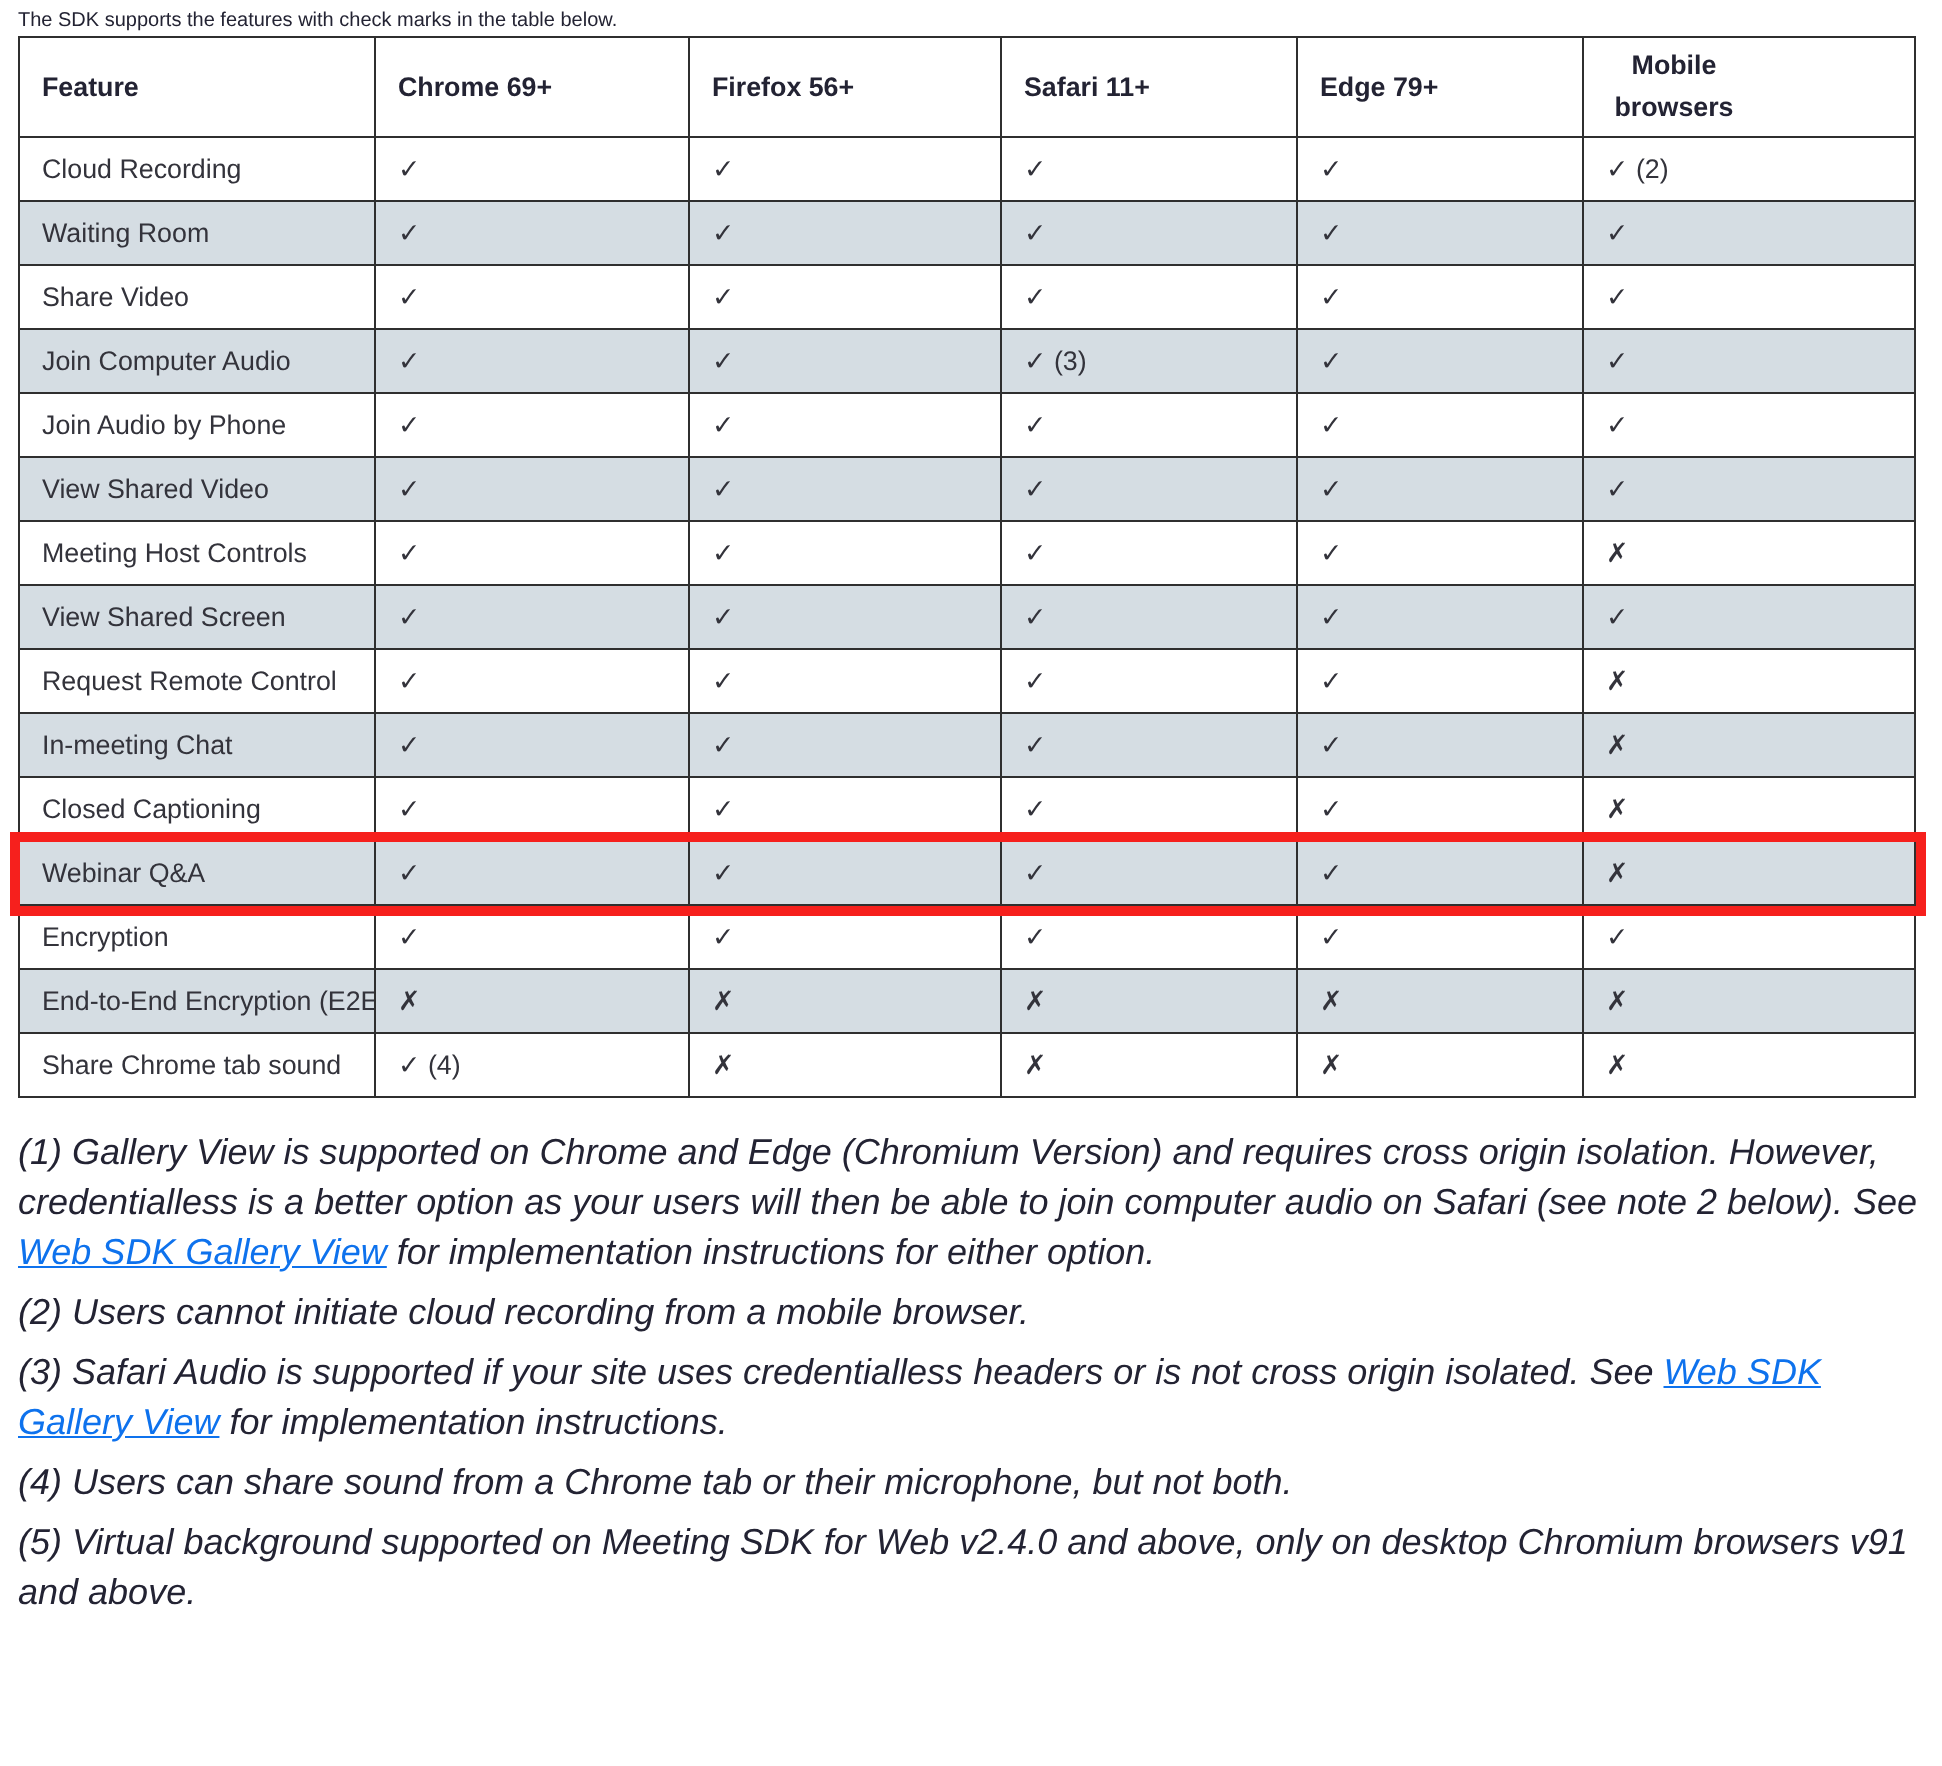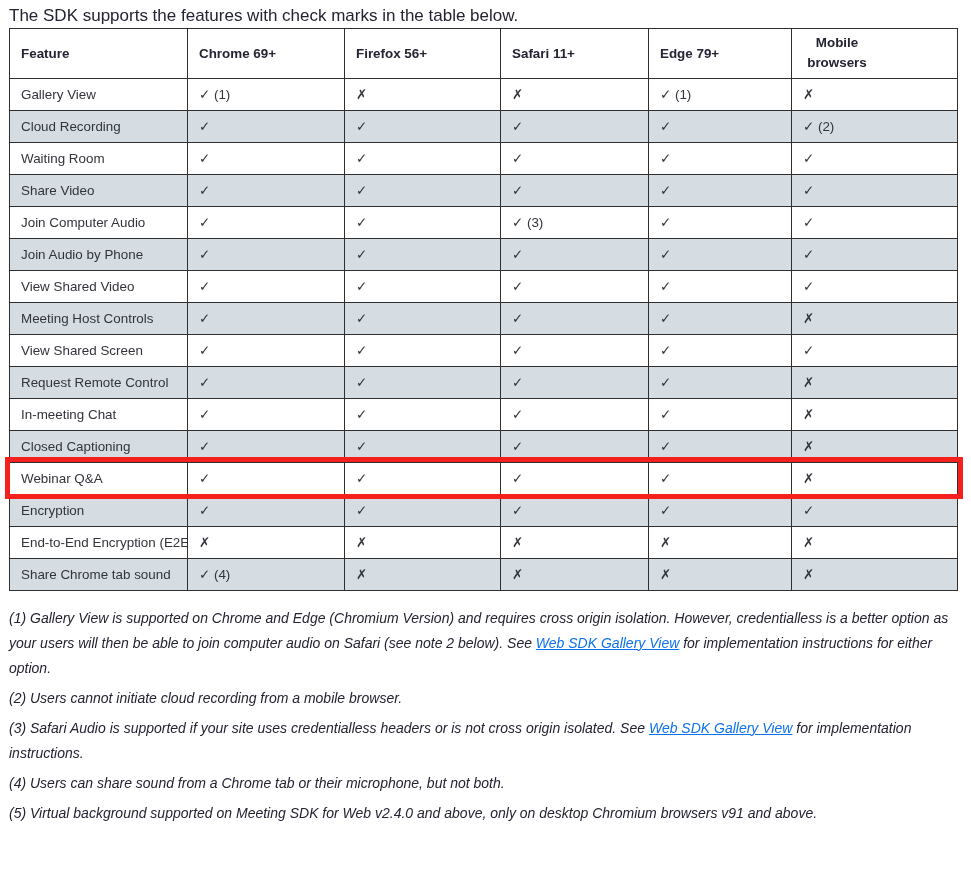--- a/index.html
+++ b/index.html
@@ -7,21 +7,21 @@
   body {
     width: 971px;
     height: 883px;
     font-family: "Liberation Sans", sans-serif;
     color: #2e2e33;
     overflow: hidden;
   }
   .page { padding: 4px 9px 0 9px; }
 
   .intro {
-    font-size: 17px;
+    font-size: 10px;
     line-height: 1.4;
     color: #232333;
     margin: 0;
   }
 
   table.feature-table {
     border-collapse: collapse;
     table-layout: fixed;
     width: 948px;
   }
@@ -50,21 +50,21 @@
   .mobile-wrap {
     display: inline-block;
     max-width: 68px;
     line-height: 1.55;
     text-align: center;
   }
 
   .footnotes { margin-top: 15px; }
   .footnote {
     font-style: italic;
-    font-size: 14px;
+    font-size: 18px;
     line-height: 25px;
     color: #232333;
     margin: 0 0 5px 0;
     max-width: 952px;
   }
   .doc-link {
     color: #0e72ed;
     text-decoration: underline;
     cursor: pointer;
   }
@@ -90,28 +90,20 @@
         <th><span>Feature</span></th>
         <th><span>Chrome 69+</span></th>
         <th><span>Firefox 56+</span></th>
         <th><span>Safari 11+</span></th>
         <th><span>Edge 79+</span></th>
         <th><span class="mobile-wrap">Mobile browsers</span></th>
       </tr>
     </thead>
     <tbody id="table-body">
         <tr>
-          <td>Gallery View</td>
-          <td>✓ (1)</td>
-          <td>✗</td>
-          <td>✗</td>
-          <td>✓ (1)</td>
-          <td>✗</td>
-        </tr>
-        <tr>
           <td>Cloud Recording</td>
           <td>✓</td>
           <td>✓</td>
           <td>✓</td>
           <td>✓</td>
           <td>✓ (2)</td>
         </tr>
         <tr>
           <td>Waiting Room</td>
           <td>✓</td>

